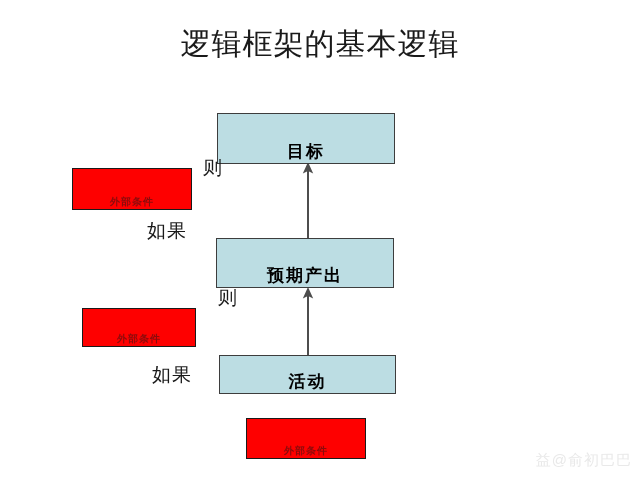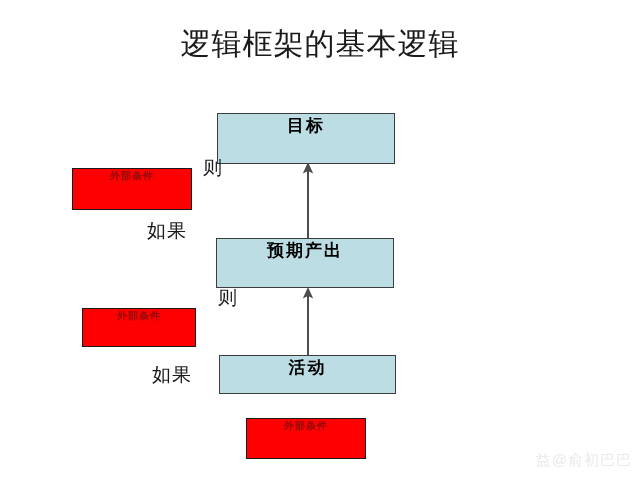--- a/index.html
+++ b/index.html
@@ -29,21 +29,21 @@
     color: #1a1a1a;
     letter-spacing: 1px;
     white-space: nowrap;
   }
 
   
   .node {
     position: absolute;
     box-sizing: border-box;
     display: flex;
-    align-items: flex-start;
+    align-items: flex-end;
     justify-content: center;
     white-space: nowrap;
   }
   .node-blue {
     background: #bcdde3;
     border: 1px solid #3d3d3d;
     color: #000000;
     font-family: "Liberation Serif", "DejaVu Serif", serif;
     font-size: 17px;
     font-weight: 700;

